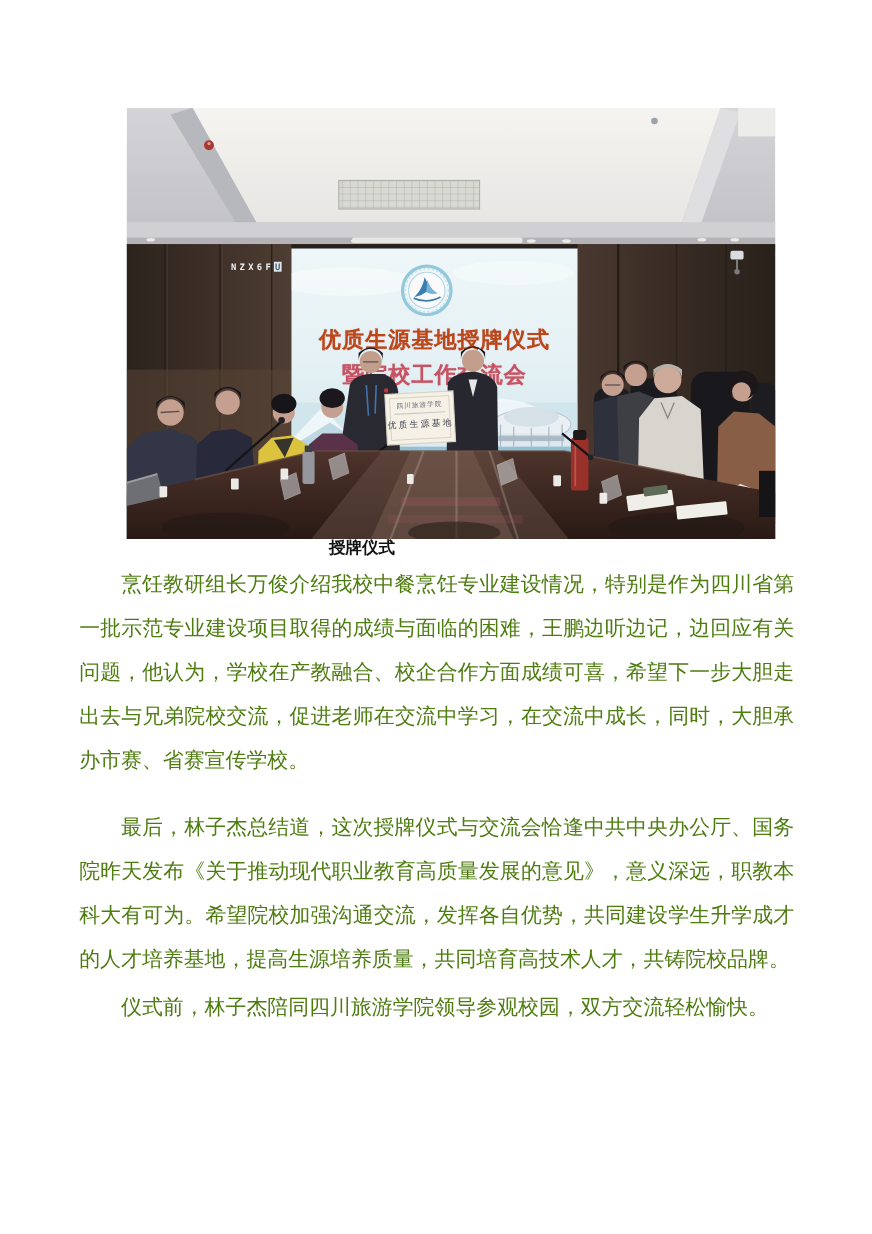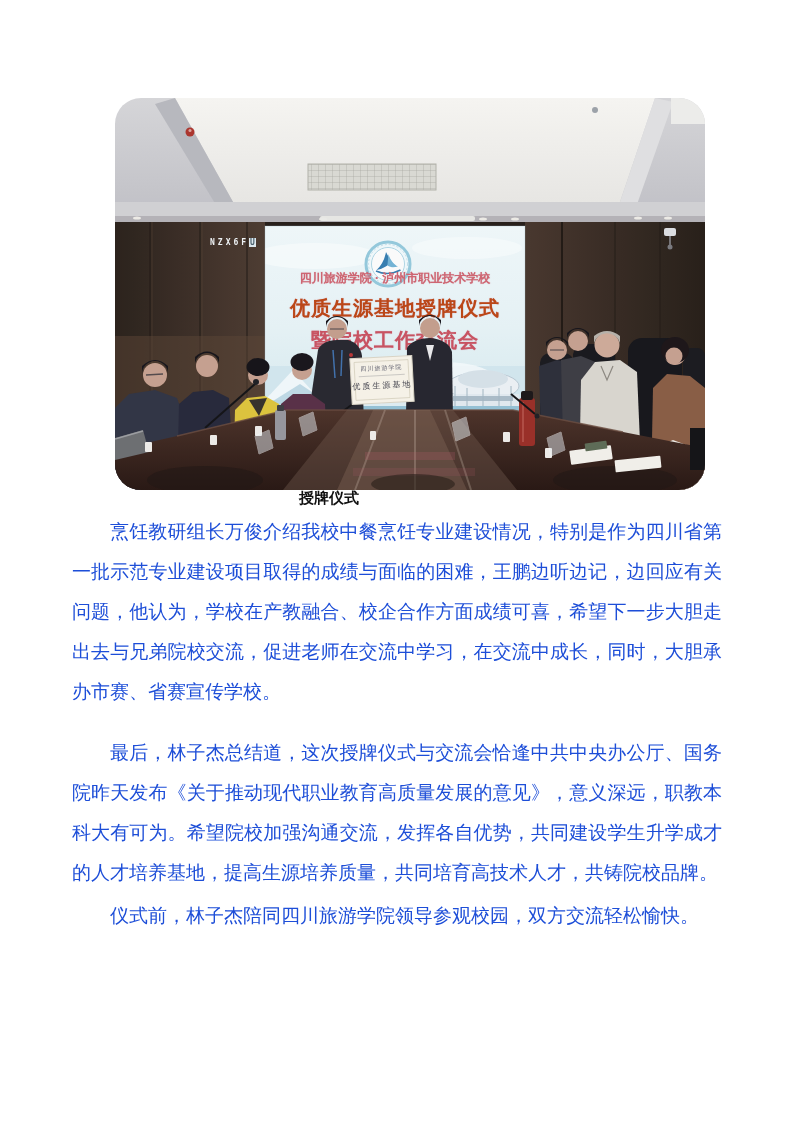--- a/index.html
+++ b/index.html
@@ -2,21 +2,21 @@
 <html><head>
 <meta charset="utf-8">
 <style>
   html,body{margin:0;padding:0;}
   body{background:#ffffff;width:793px;height:1122px;position:relative;
        font-family:"Liberation Serif","DejaVu Serif",serif;color:#1c1c1c;}
   .page{position:absolute;inset:0;width:793px;height:1122px;background:#fff;overflow:hidden;}
 
   
   .photo{position:absolute;left:115px;top:98px;width:590px;height:392px;overflow:hidden;
-         filter:saturate(.92) brightness(1.02) contrast(.96);border-radius:26px;}
+         filter:saturate(.92) brightness(1.02) contrast(.96);}
   .photo svg.scene{position:absolute;left:0;top:0;width:590px;height:392px;display:block;}
   .lay-back{z-index:1;} .lay-front{z-index:3;}
 
   .screen-text{position:absolute;left:150px;width:260px;text-align:center;z-index:2;
                font-family:"Liberation Sans","DejaVu Sans",sans-serif;}
   .org-line{top:172px;font-size:12px;font-weight:700;color:#d4606e;letter-spacing:0px;
             text-shadow:0 0 1px rgba(210,90,105,.5);}
   .title1{top:197px;font-size:20px;font-weight:700;color:#c2410c;letter-spacing:1px;
           text-shadow:0 0 1px rgba(200,70,90,.55);}
   .title2{top:229px;font-size:20px;font-weight:700;color:#cf4d5e;letter-spacing:1px;
@@ -35,21 +35,21 @@
                  letter-spacing:1px;border-bottom:1px solid rgba(120,120,130,.35);
                  width:46px;margin-left:8px;padding-bottom:2px;}
   .plaque-main{display:block;margin-top:4px;font-size:8px;color:#3c3c48;letter-spacing:2px;}
 
   
   .caption{position:absolute;left:0;top:489px;width:658px;text-align:center;
            font-family:"Liberation Sans","DejaVu Sans",sans-serif;
            font-size:15px;font-weight:700;color:#111;}
   .article{position:absolute;left:72px;top:512px;width:650px;}
   .article p{margin:0;font-size:19px;line-height:40px;text-align:justify;
-             text-indent:2em;color:#1d4ed8;}
+             text-indent:2em;color:#4d7c0f;}
   .article p.p2{margin-top:21px;}
   .article p.p3{margin-top:4px;font-family:Liberation Mono, monospace;}
 </style>
 </head>
 <body>
 
 <div class="page">
 
   <div class="photo">
 
@@ -165,21 +165,20 @@
       <svg viewBox="0 0 48 48" width="48" height="48">
         <circle cx="24" cy="24" r="22" fill="#eef7fa" stroke="#8ec8dd" stroke-width="3"></circle>
         <circle cx="24" cy="24" r="19.5" fill="none" stroke="#bcdcE8" stroke-width="1" stroke-dasharray="2 2"></circle>
         <circle cx="24" cy="24" r="16.5" fill="#fdfeff" stroke="#aad4e4" stroke-width="1"></circle>
         <path d="M22 12 C20.5 20 17 26 12.5 30 C18.5 29 24 26 27 21.5 Z" fill="#2f7cb4"></path>
         <path d="M24.5 14 C26 20 30 24.5 34 26.5 C30 27.6 26.3 27.4 23.4 25.4 Z" fill="#6db3d8"></path>
         <path d="M12 31 Q24 36.5 36.5 30" stroke="#2f7cb4" fill="none" stroke-width="1.6"></path>
       </svg>
     </div>
 
-    <div class="screen-text org-line">四川旅游学院 · 泸州市职业技术学校</div>
     <div class="screen-text title1">优质生源基地授牌仪式</div>
     <div class="screen-text title2">暨院校工作交流会</div>
 
     <svg class="scene lay-front" viewBox="0 0 590 392">
       <defs>
         <linearGradient id="gTable" x1="0" y1="0" x2="0" y2="1">
           <stop offset="0" stop-color="#4c2f26"></stop>
             <stop offset="1" stop-color="#261410"></stop>
         </linearGradient>
       </defs>

